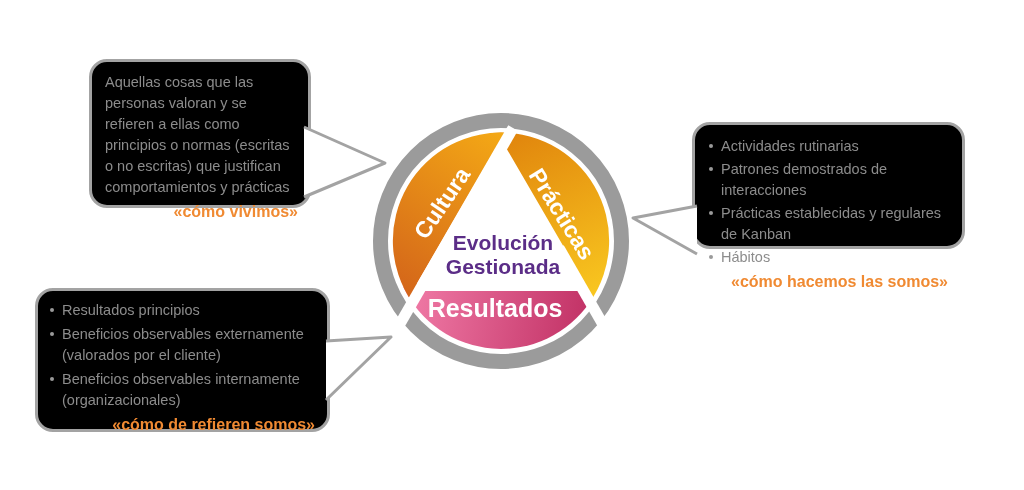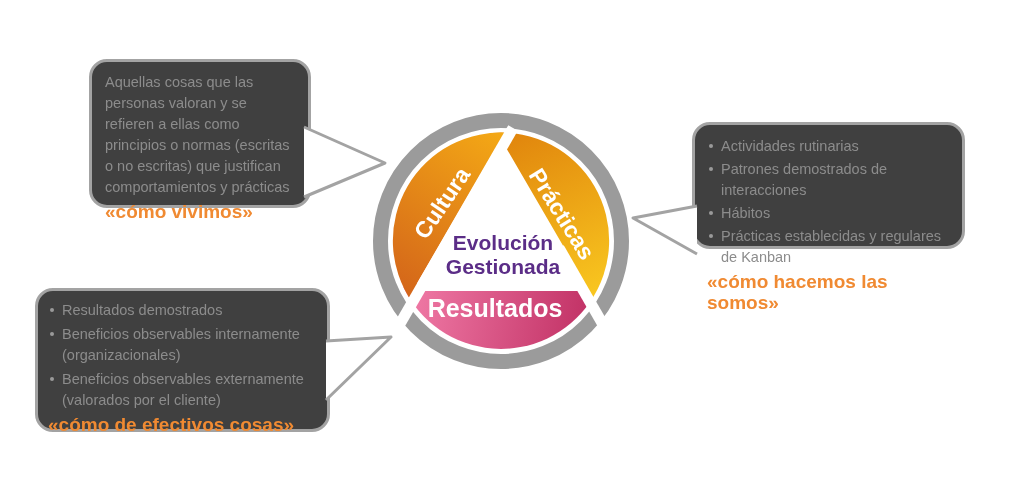--- a/index.html
+++ b/index.html
@@ -1,27 +1,27 @@
 <!DOCTYPE html>
 <html><head>
 <meta charset="utf-8">
 <style>
   html,body{margin:0;padding:0;background:#ffffff;}
   #stage{position:relative;width:1024px;height:490px;background:#ffffff;overflow:hidden;
          font-family:"Liberation Sans", sans-serif;}
   #diagram-svg{position:absolute;left:0;top:0;z-index:1;}
   #tails-svg{position:absolute;left:0;top:0;z-index:3;pointer-events:none;}
-  .callout{position:absolute;box-sizing:border-box;background:#404040;border:3px solid #a3a3a3;
+  .callout{position:absolute;box-sizing:border-box;background:#000000;border:3px solid #a3a3a3;
            border-radius:18px;color:#8c8c8c;font-size:14.5px;line-height:21px;z-index:2;}
   .callout .body{margin:0;}
   .callout ul{list-style:none;margin:0;padding:0;}
   .callout li{position:relative;padding-left:14px;margin-bottom:2px;}
   .callout li::before{content:"";position:absolute;left:2px;top:8px;width:4px;height:4px;
            border-radius:50%;background:#9a9a9a;}
-  .highlight{color:#f08a32;font-weight:bold;text-align:left;margin-top:3px;font-size:19px;}
+  .highlight{color:#f08a32;font-weight:bold;text-align:right;margin-top:3px;font-size:16px;}
   #callout-cultura{left:89px;top:59px;width:222px;height:149px;padding:10px 10px 6px 13px;}
   #callout-practicas{left:692px;top:122px;width:273px;height:127px;padding:11px 14px 6px 12px;}
   #callout-resultados{left:35px;top:288px;width:295px;height:144px;padding:9px 12px 6px 10px;}
   #callout-resultados li{margin-bottom:3px;}
   .seg-label{fill:#ffffff;font-weight:bold;font-family:"Liberation Sans", sans-serif;}
   .center-label{font-weight:bold;font-family:"Liberation Sans", sans-serif;text-anchor:middle;}
 </style>
 </head>
 <body>
 
@@ -69,33 +69,33 @@
 
   <div class="callout" id="callout-cultura">
     <p class="body">Aquellas cosas que las personas valoran y se refieren a ellas como principios o normas (escritas o no escritas) que justifican comportamientos y prácticas</p>
     <div class="highlight">«cómo vivimos»</div>
   </div>
 
   <div class="callout" id="callout-practicas">
     <ul>
         <li>Actividades rutinarias</li>
         <li>Patrones demostrados de interacciones</li>
+        <li>Prácticas establecidas y regulares de Kanban</li>
         <li>Hábitos</li>
-        <li>Prácticas establecidas y regulares de Kanban</li>
       </ul>
     <div class="highlight">«cómo hacemos las somos»</div>
   </div>
 
   <div class="callout" id="callout-resultados">
     <ul>
-        <li>Resultados demostrados</li>
+        <li>Resultados principios</li>
+        <li>Beneficios observables externamente (valorados por el cliente)</li>
         <li>Beneficios observables internamente (organizacionales)</li>
-        <li>Beneficios observables externamente (valorados por el cliente)</li>
       </ul>
-    <div class="highlight">«cómo de efectivos cosas»</div>
+    <div class="highlight">«cómo de refieren somos»</div>
   </div>
 
   <svg id="tails-svg" width="1024" height="490" viewBox="0 0 1024 490">
     <path d="M 304 127 L 385 163 L 304 197" fill="#ffffff" stroke="#a3a3a3" stroke-width="3" stroke-linejoin="round"></path>
     <path d="M 697 206 L 633 218 L 697 254" fill="#ffffff" stroke="#a3a3a3" stroke-width="3" stroke-linejoin="round"></path>
     <path d="M 326 341 L 391 337 L 326 400" fill="#ffffff" stroke="#a3a3a3" stroke-width="3" stroke-linejoin="round"></path>
   </svg>
 
 </div>
 

